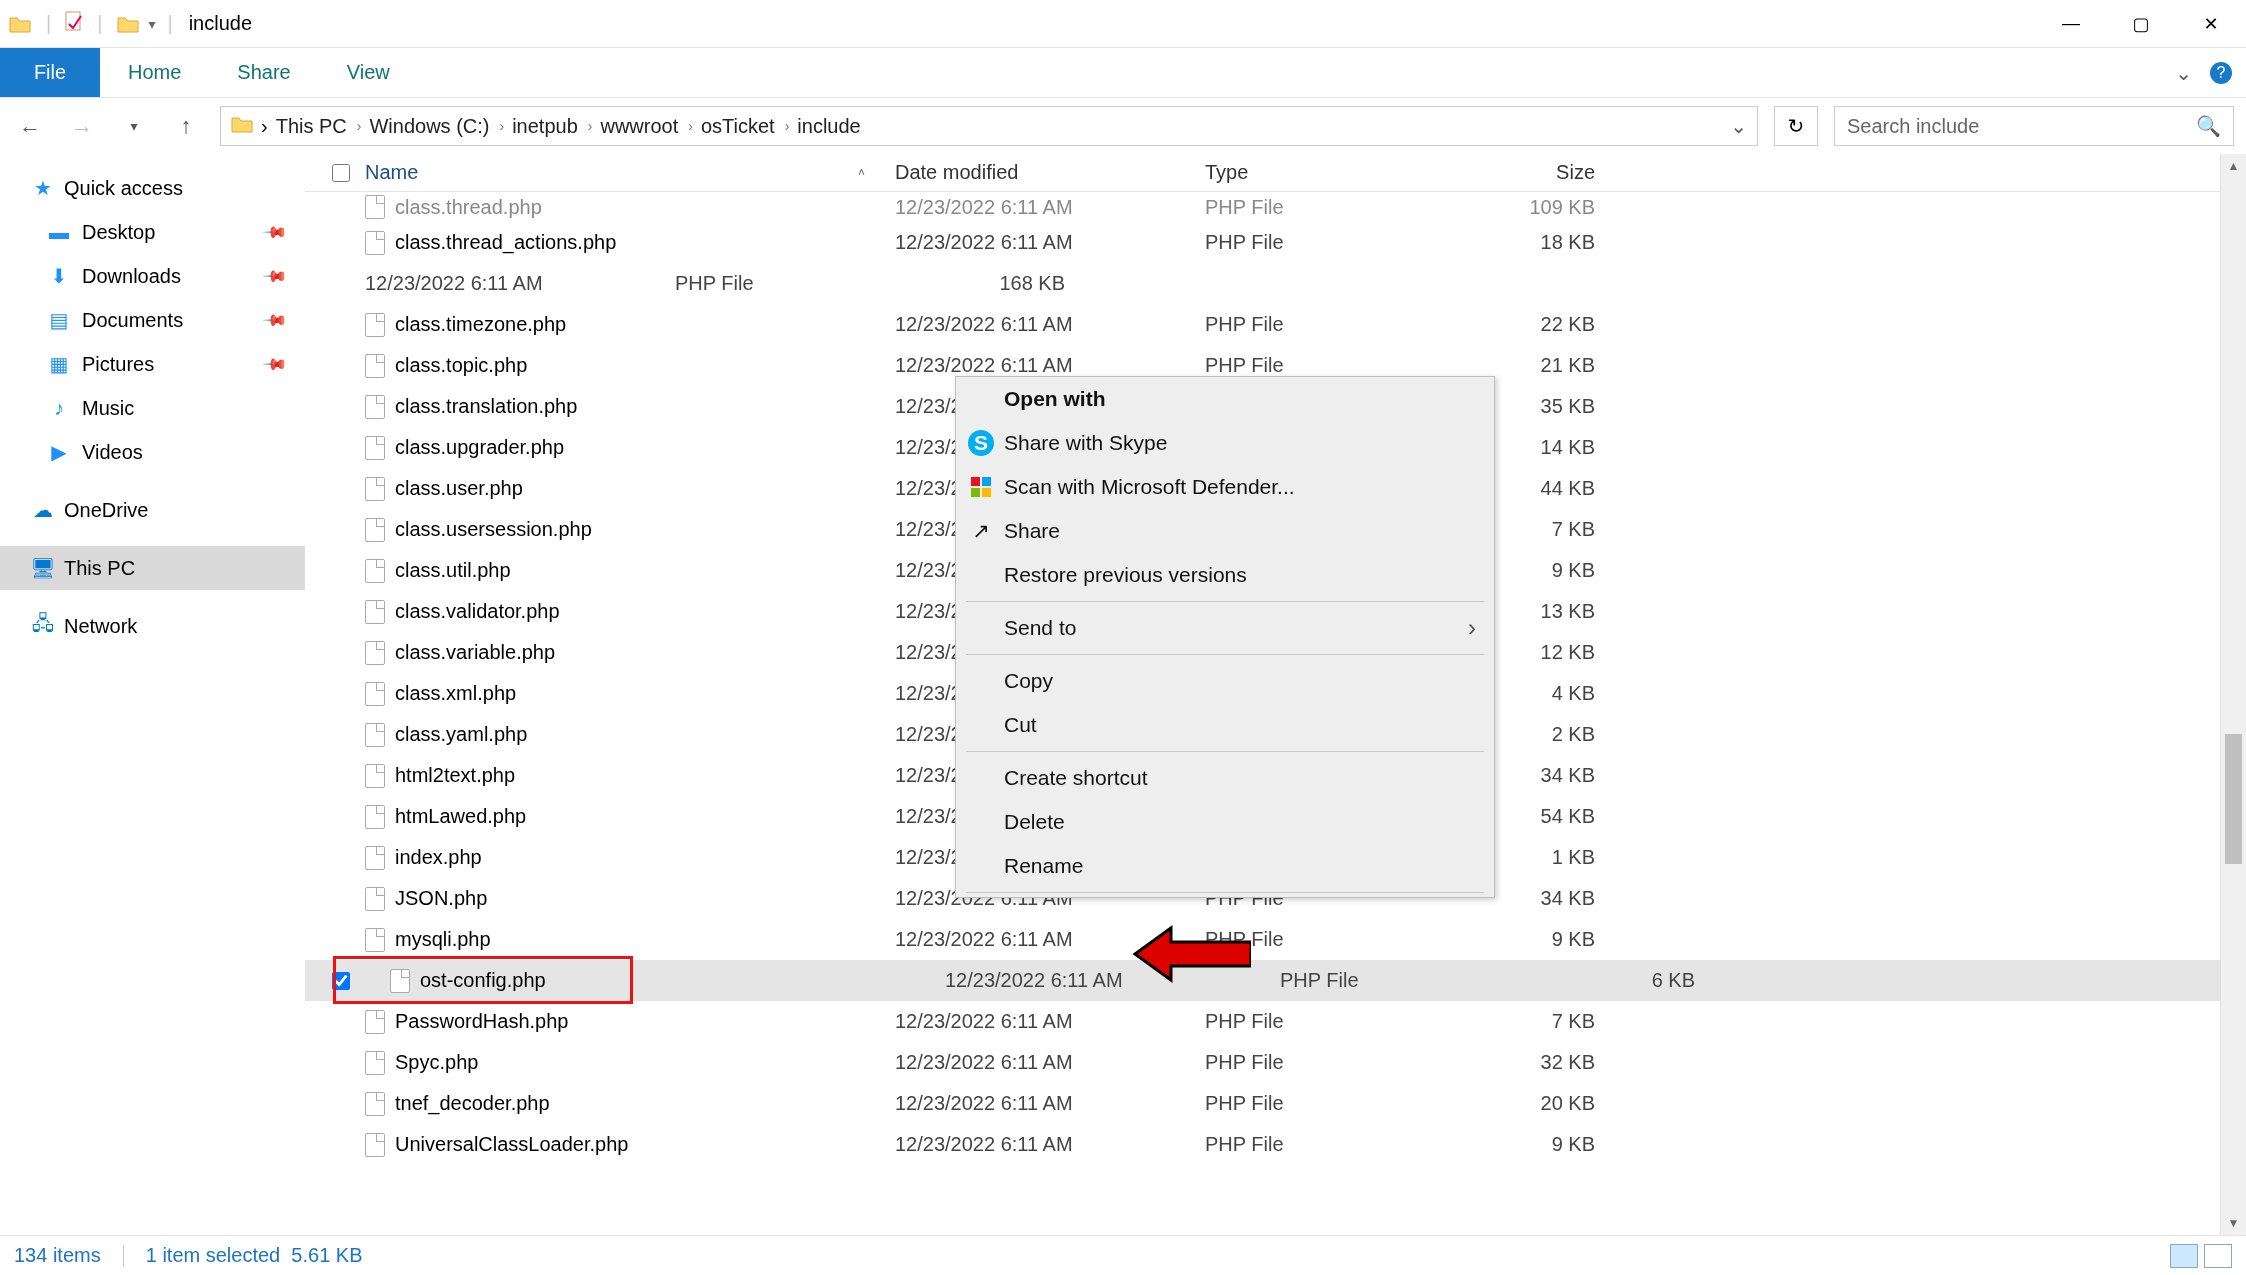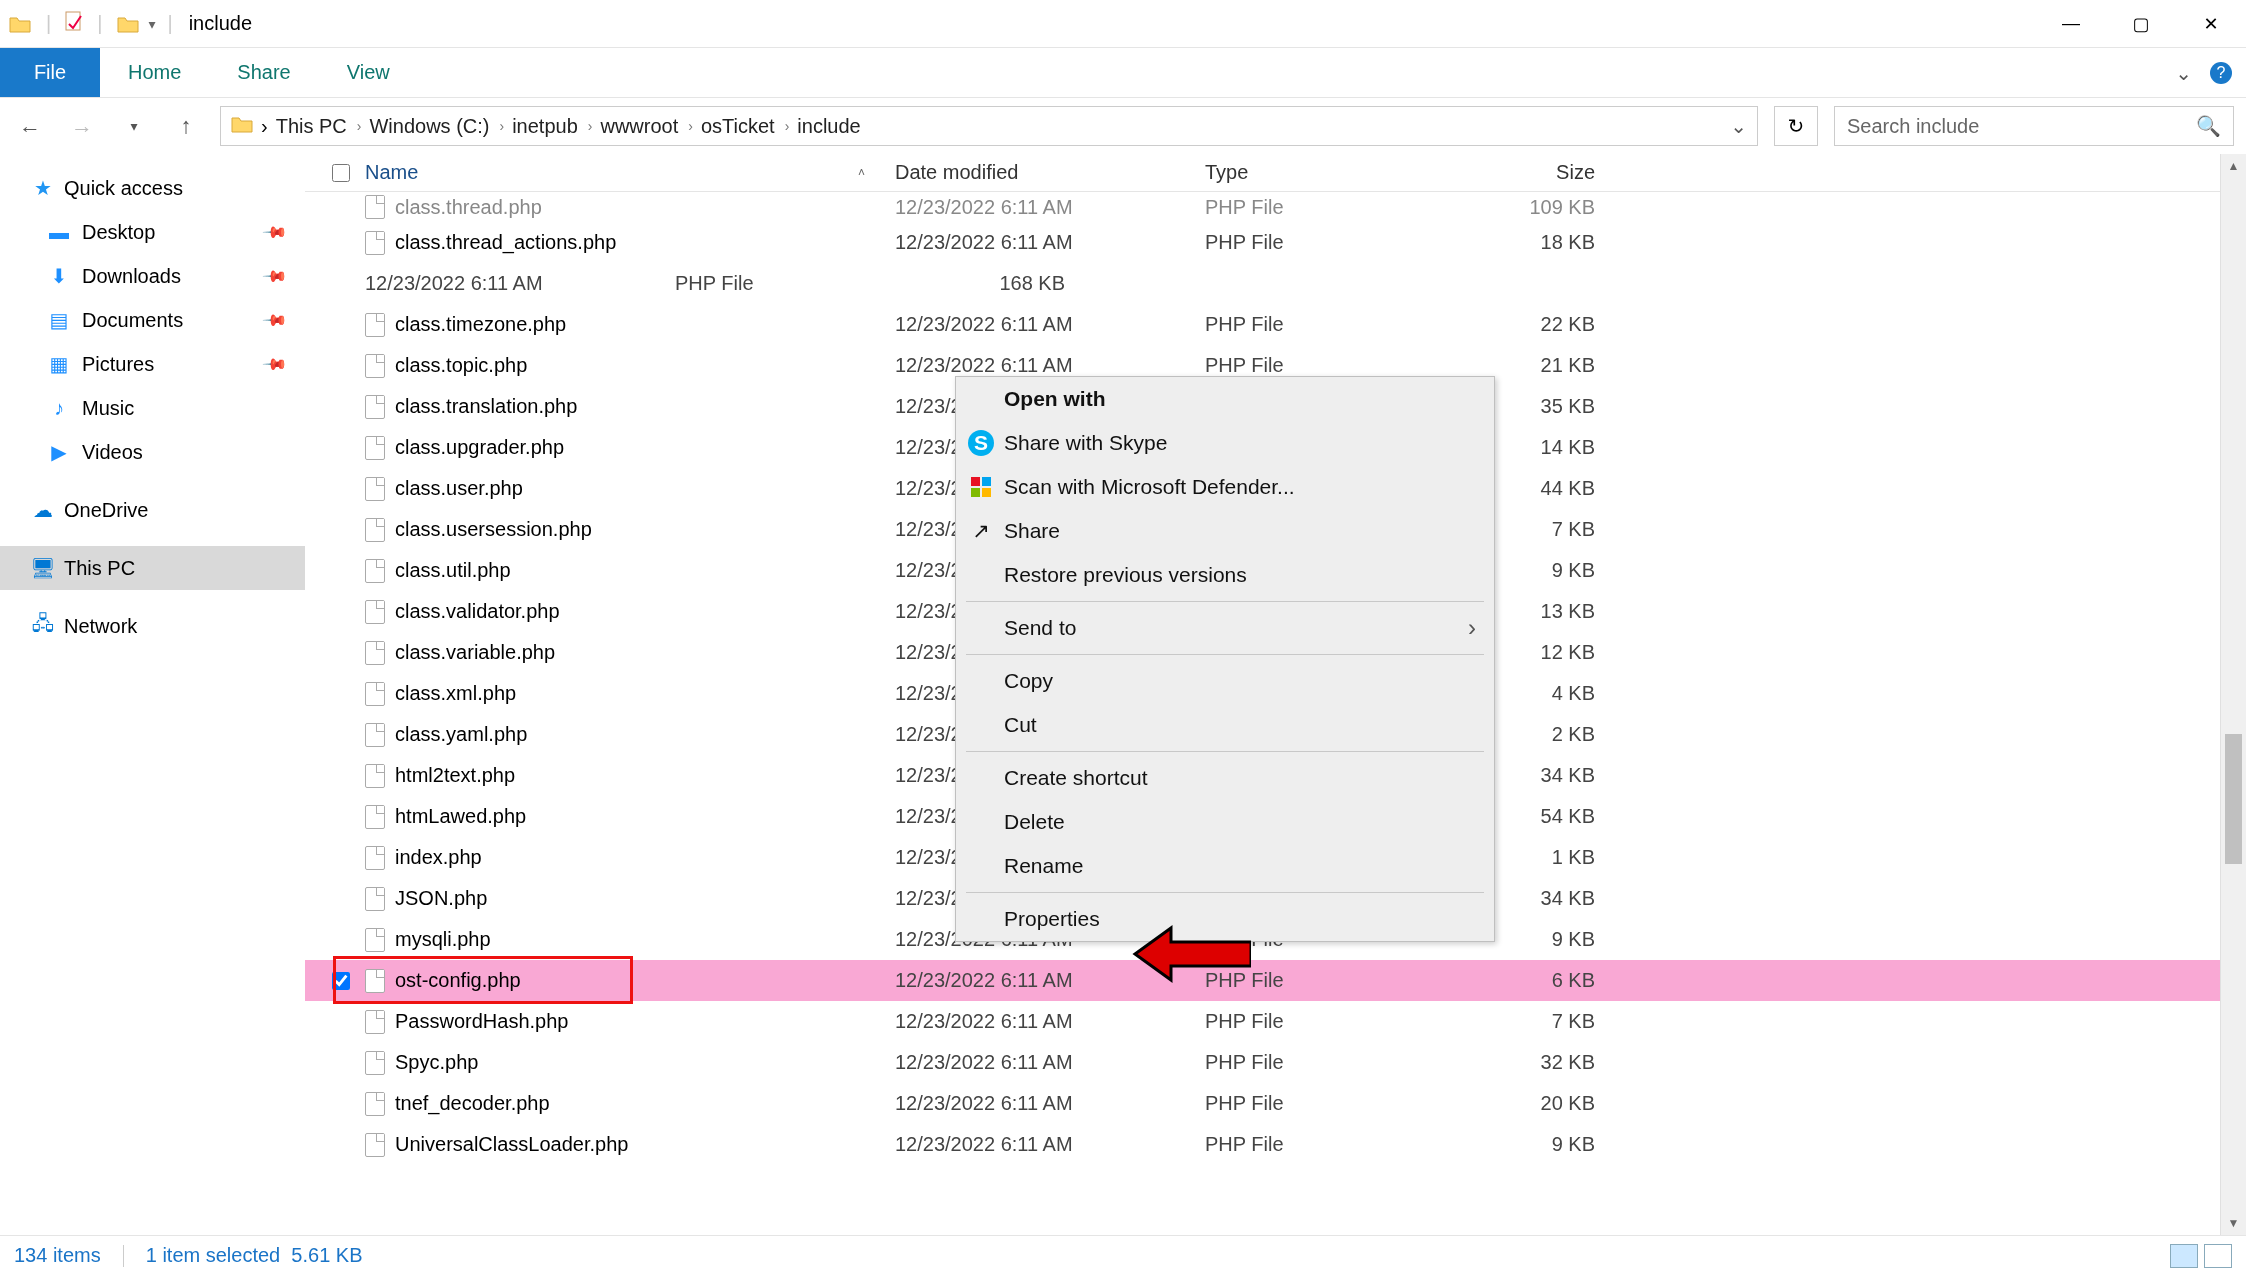--- a/index.html
+++ b/index.html
@@ -54,21 +54,21 @@
 .col-size { width: 160px; text-align: right; padding-right: 30px;}
 .files { overflow: hidden; }
 .file-row { display: flex; height: 41px; align-items: center; padding-left: 12px; }
 .file-row .cb { width: 48px; display:flex; justify-content:center;}
 .file-row .nm { width: 530px; display: flex; align-items: center; gap: 10px; }
 .file-row .dt { width: 310px; color: #444; }
 .file-row .tp { width: 260px; color: #444; }
 .file-row .sz { width: 160px; text-align: right; color: #444; padding-right: 30px;}
 .file-row.partial { color: #888; height: 30px; overflow:hidden;}
 .file-row.partial .dt, .file-row.partial .tp, .file-row.partial .sz { color: #888; }
-.file-row.selected { background: #f9a8d4; }
+.file-row.selected { background: #e5e5e5; gap: 25px; }
 .file-icon { width: 20px; height: 24px; border: 1px solid #aaa; border-radius: 2px; position: relative; background:#fff;}
 .file-icon::after { content:""; position:absolute; top:0; right:0; width:7px; height:7px; border-left:1px solid #aaa; border-bottom:1px solid #aaa; background:#fff;}
 
 
 .red-box { position: absolute; border: 3px solid #e11; pointer-events: none; }
 
 
 .context-menu { position: absolute; background: #eee; border: 1px solid #bfbfbf; box-shadow: 2px 2px 6px rgba(0,0,0,0.2); width: 540px; }
 .cm-item { display: flex; align-items: center; height: 44px; padding-left: 48px; padding-right: 18px; font-size: 21px; color:#111; gap:14px; position:relative;}
 .cm-item.bold { font-weight: 600; }
@@ -541,23 +541,20 @@
         <div class="cm-item">
           <span>Create shortcut</span>
         </div>
         <div class="cm-item">
           <span>Delete</span>
         </div>
         <div class="cm-item">
           <span>Rename</span>
         </div>
         <div class="cm-sep"></div>
-        <div class="cm-item">
-          <span>Properties</span>
-        </div>
       </div>
 
     <svg class="arrow-annot" style="left:826px; top:770px;" width="120" height="60" viewBox="0 0 120 60">
       <path d="M120 18 L40 18 L40 4 L4 30 L40 56 L40 42 L120 42 Z" fill="#d00" stroke="#000" stroke-width="3"></path>
     </svg>
   </div>
 </div>
 
 <div class="statusbar">
   <span>134 items</span>

